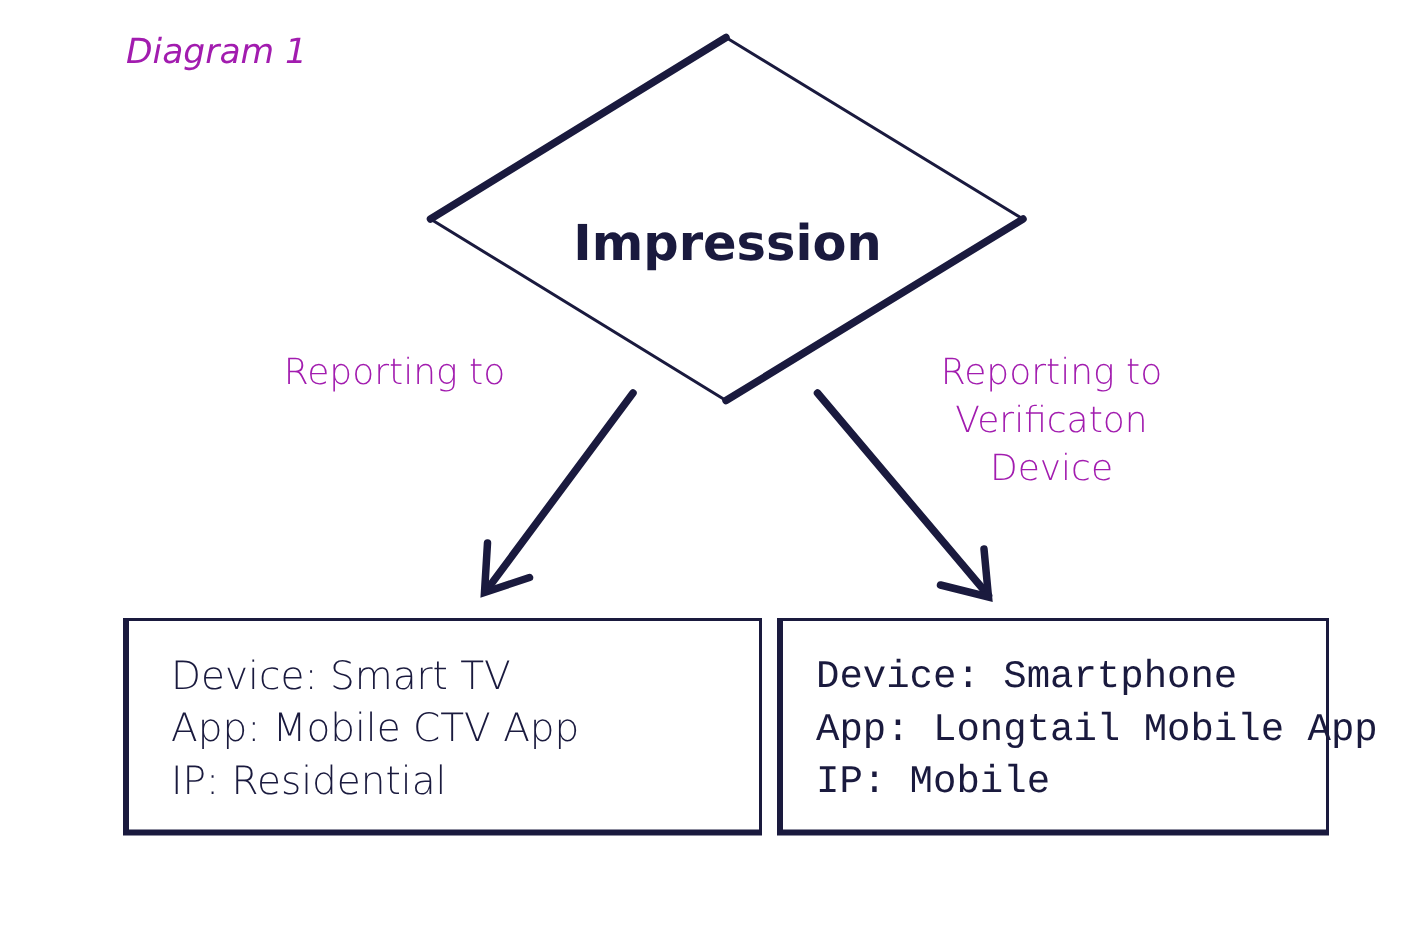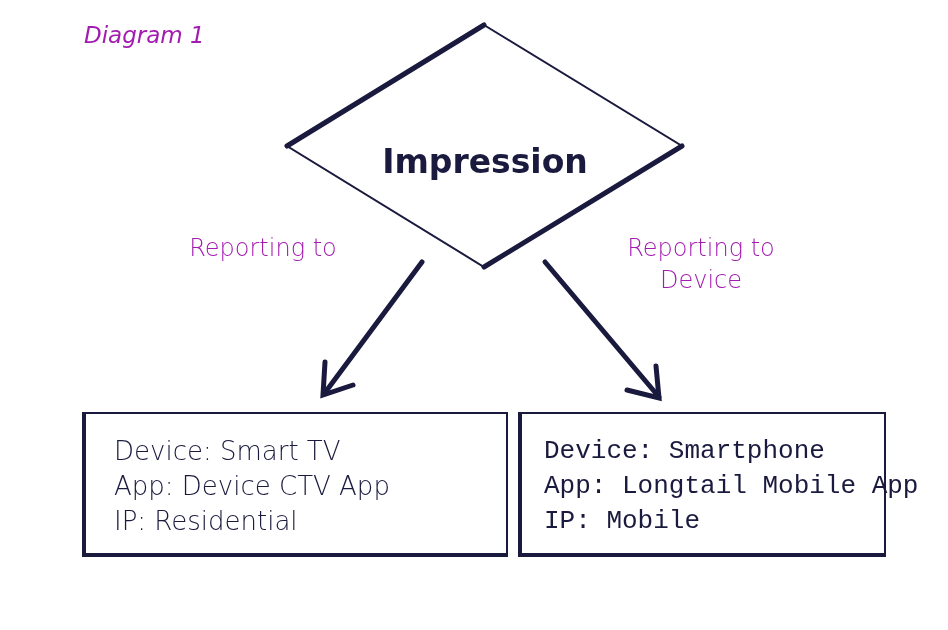--- a/index.html
+++ b/index.html
@@ -50,27 +50,28 @@
 <div class="caption">Diagram 1</div>
 
 <div class="node-title">Impression</div>
 
 <div class="label label-left">
   <div>Reporting to</div>
 </div>
 
 <div class="label label-right">
   <div>Reporting to</div>
+  <div>Verificaton</div>
   <div>Device</div>
 </div>
 
 <div class="box box-left">
   <div class="box-lines">
     <div>Device: Smart TV</div>
-    <div>App: Device CTV App</div>
+    <div>App: Mobile CTV App</div>
     <div>IP: Residential</div>
   </div>
 </div>
 
 <div class="box box-right">
   <div class="box-lines">
     <div>Device: Smartphone</div>
     <div>App: Longtail Mobile App</div>
     <div>IP: Mobile</div>
   </div>

